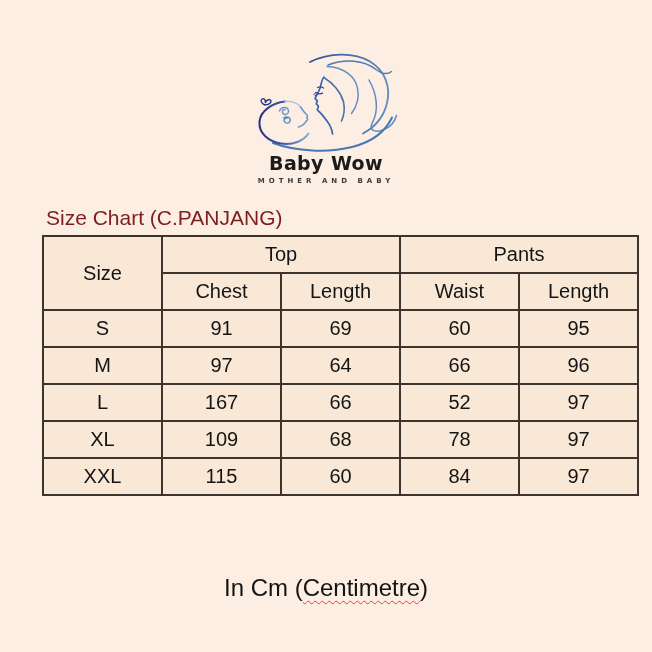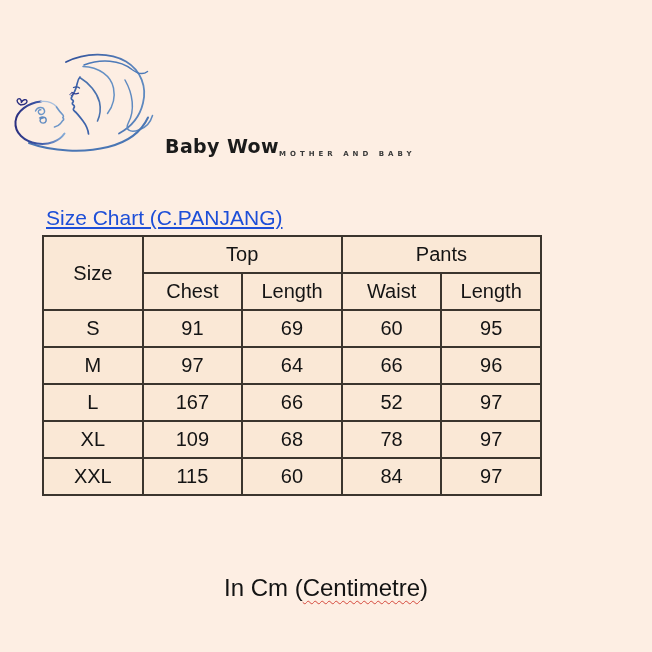--- a/index.html
+++ b/index.html
@@ -6,53 +6,52 @@
   body{
     width:652px;height:652px;
     background:#fdeee3;
     font-family:"Liberation Sans", sans-serif;
     position:relative;
     overflow:hidden;
     color:#161616;
   }
   .logo-wrap{
     position:absolute;top:48px;left:0;right:0;
-    display:flex;flex-direction:row;align-items:flex-end;
+    display:flex;flex-direction:column;align-items:center;
   }
   .logo-art{width:165px;height:110px;display:block;}
   .logo-title{
     font-family:"DejaVu Sans", sans-serif;
     font-weight:bold;
     font-size:19px;
     line-height:23px;
     color:#1b1b1b;
     text-align:center;
     letter-spacing:0.4px;
     margin-top:-6px;
   }
   .logo-tagline{
-    margin-top:20px;
+    margin-top:2px;
     font-family:"DejaVu Sans", sans-serif;
     font-size:7px;
     font-weight:bold;
     letter-spacing:4px;
     color:#3a3a3a;
     text-align:center;
   }
   .heading{
     position:absolute;
     left:46px;top:206px;
     font-size:21px;
-    color:#1d4ed8;
-    text-decoration:underline;
+    color:#7f1d1d;
   }
   table.size-table{
     position:absolute;
     left:42px;top:235px;
-    width:500px;
+    width:597px;
     border-collapse:collapse;
     table-layout:fixed;
   }
   table.size-table th,
   table.size-table td{
     border:2px solid #3b352e;
     background:#fae8d6;
     font-size:20px;
     font-weight:normal;
     color:#141414;

